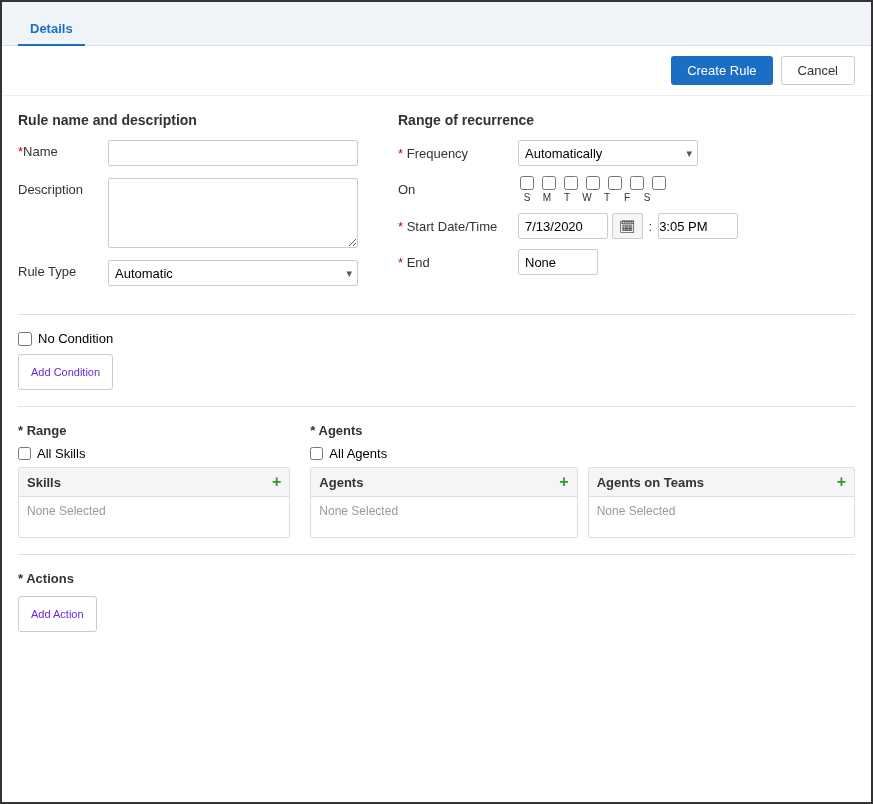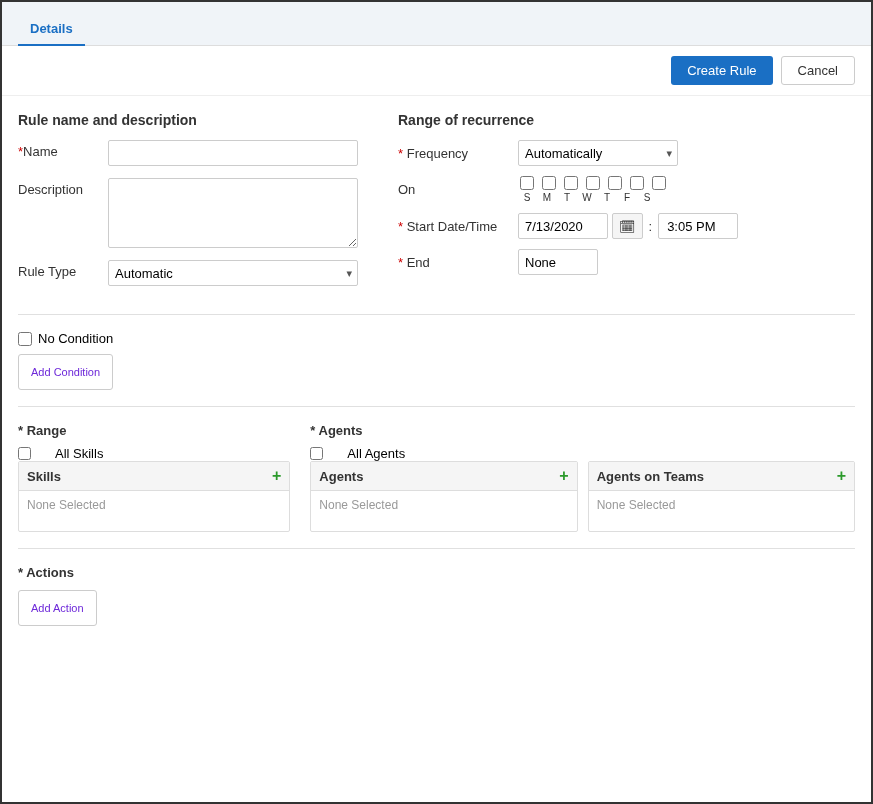--- a/index.html
+++ b/index.html
@@ -18,44 +18,44 @@
     .right-section { flex: 1; }
     .form-row { display: flex; align-items: flex-start; margin-bottom: 12px; }
     .form-label { width: 90px; font-size: 13px; color: #333; padding-top: 4px; flex-shrink: 0; }
     .form-input { flex: 1; border: 1px solid #ccc; border-radius: 2px; padding: 4px 6px; font-size: 13px; height: 26px; outline: none; }
     textarea.form-input { height: 70px; resize: vertical; }
     .select-wrapper { position: relative; flex: 1; }
     .form-select { width: 100%; border: 1px solid #ccc; border-radius: 2px; padding: 4px 24px 4px 6px; font-size: 13px; height: 26px; appearance: none; background: #fff; cursor: pointer; outline: none; }
     .select-arrow { position: absolute; right: 6px; top: 50%; transform: translateY(-50%); pointer-events: none; color: #555; font-size: 11px; }
     .right-form-row { display: flex; align-items: center; margin-bottom: 10px; }
     .right-label { width: 120px; font-size: 13px; color: #333; flex-shrink: 0; }
-    .frequency-select { width: 160px; border: 1px solid #ccc; border-radius: 2px; padding: 4px 24px 4px 6px; font-size: 13px; height: 26px; appearance: none; background: #fff; cursor: pointer; outline: none; }
+    .frequency-select { width: 180px; border: 1px solid #ccc; border-radius: 2px; padding: 4px 24px 4px 6px; font-size: 13px; height: 26px; appearance: none; background: #fff; cursor: pointer; outline: none; }
     .every-input { width: 120px; border: 1px solid #ccc; border-radius: 2px; padding: 4px 6px; font-size: 13px; height: 26px; }
     .days-suffix { margin-left: 6px; color: #333; }
     .day-checkbox-group { display: flex; gap: 4px; align-items: center; }
     .day-label-row { display: flex; gap: 2px; margin-top: 2px; }
     .day-col { display: flex; flex-direction: column; align-items: center; width: 18px; }
     .day-cb { width: 14px; height: 14px; }
     .day-lbl { font-size: 10px; color: #333; }
     .datetime-row { display: flex; align-items: center; gap: 4px; }
     .date-input { border: 1px solid #ccc; border-radius: 2px; padding: 4px 6px; font-size: 13px; height: 26px; width: 90px; }
     .cal-icon { border: 1px solid #ccc; background: #f5f5f5; padding: 3px 6px; border-radius: 2px; cursor: pointer; font-size: 13px; height: 26px; display: flex; align-items: center; }
-    .time-input { border: 1px solid #ccc; border-radius: 2px; padding: 4px 8px; font-size: 13px; height: 26px; width: 80px; }
+    .time-input { border: 1px solid #ccc; border-radius: 2px; padding: 4px 0; font-size: 13px; height: 26px; width: 80px; }
     .end-select { width: 80px; border: 1px solid #ccc; border-radius: 2px; padding: 4px 24px 4px 6px; font-size: 13px; height: 26px; appearance: none; background: #fff; cursor: pointer; }
     .divider { border: none; border-top: 1px solid #e0e0e0; margin: 16px 0; }
     .conditions-section { margin-bottom: 8px; }
     .conditions-title { font-size: 13px; font-weight: bold; color: #333; margin-bottom: 10px; }
     .checkbox-row { display: flex; align-items: center; gap: 6px; margin-bottom: 8px; }
     .checkbox-row input[type=checkbox] { width: 14px; height: 14px; }
     .btn-outline { background: #fff; border: 1px solid #ccc; border-radius: 3px; padding: 11px 12px; font-size: 11px; cursor: pointer; color: #6d28d9; }
     .skills-agents-section { display: flex; gap: 0; margin-top: 16px; }
     .sa-col { flex: 1; }
     .sa-col + .sa-col { margin-left: 20px; }
     .sa-title { font-size: 13px; font-weight: bold; color: #333; margin-bottom: 8px; }
-    .sa-all-row { display: flex; align-items: center; gap: 24px; }
+    .sa-all-row { display: flex; align-items: center; gap: 6px; margin-bottom: 6px; }
     .sa-table { border: 1px solid #ddd; border-radius: 2px; }
     .sa-table-header { display: flex; align-items: center; justify-content: space-between; background: #f5f5f5; border-bottom: 1px solid #ddd; padding: 5px 8px; font-size: 13px; font-weight: bold; color: #333; }
     .sa-table-body { padding: 6px 8px; min-height: 40px; }
     .sa-none { color: #999; font-size: 12px; }
     .add-icon { color: #2b9a2b; font-size: 16px; cursor: pointer; font-weight: bold; }
     .actions-section { margin-top: 16px; }
     .actions-title { font-size: 13px; font-weight: bold; color: #333; margin-bottom: 10px; }
     .freq-wrapper { position: relative; display: inline-block; }
     .end-wrapper { position: relative; display: inline-block; }
   </style>

